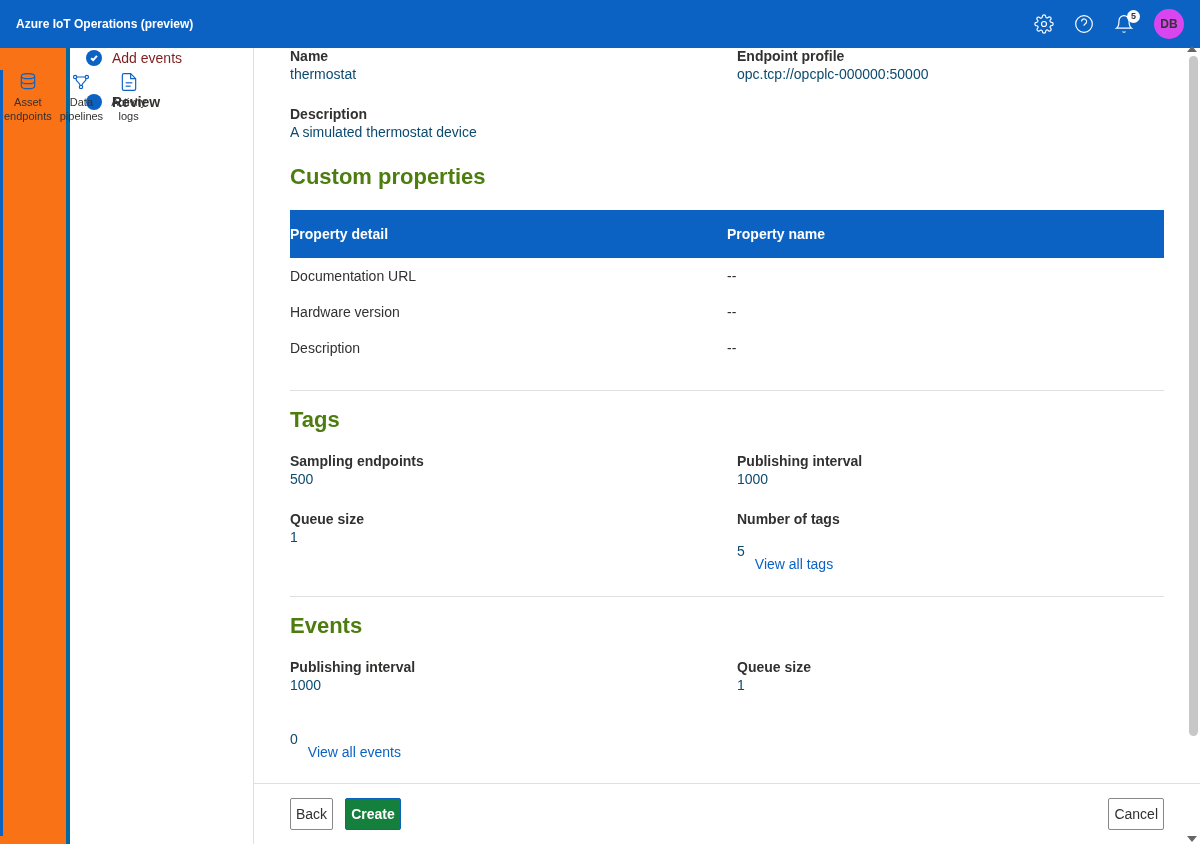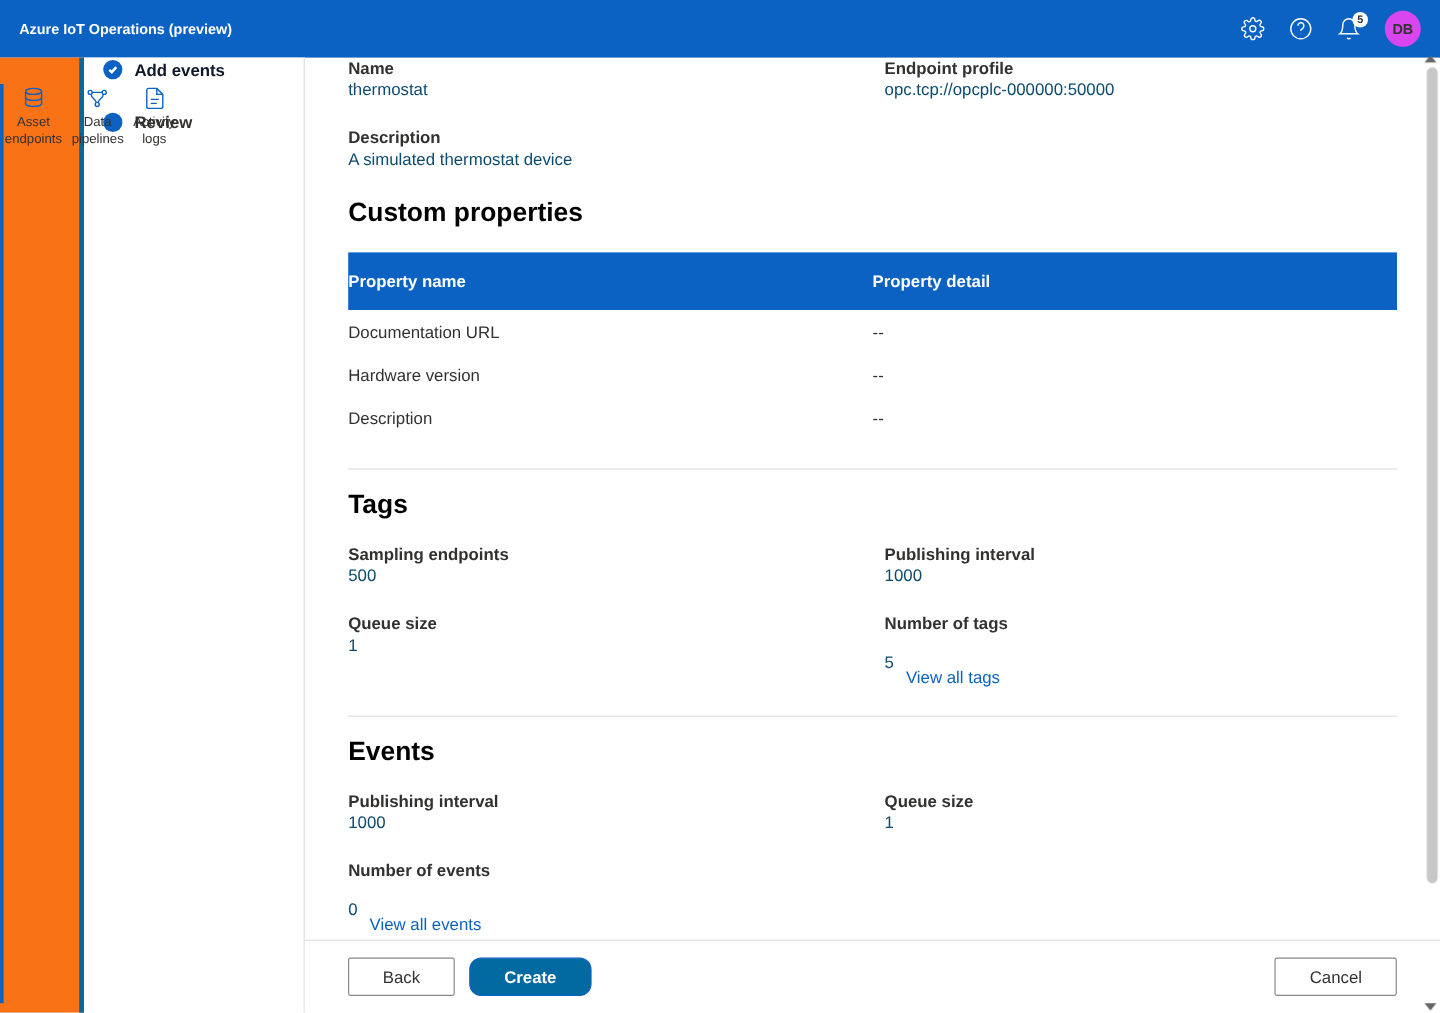--- a/index.html
+++ b/index.html
@@ -96,65 +96,65 @@
     border-radius: 50%;
     flex-shrink: 0;
   }
   .step-circle.done {
     background: #0b62c3;
     display: flex; align-items: center; justify-content: center;
   }
   .step-circle.done svg { width: 10px; height: 10px; stroke: #fff; stroke-width: 2.5; fill: none; }
   .step-circle.current { background: #0b62c3; }
   .step-label { font-size: 14px; }
-  .step-label.done { color: #0f172a; font-weight: bold; }
+  .step-label.done { color: #7f1d1d; }
   .step-label.current { font-weight: 600; color: #323130; }
 
   
   .content-wrap { flex: 1; display: flex; flex-direction: column; min-width: 0; }
   .content {
     flex: 1;
     overflow-y: auto;
     padding: 0 36px 30px 36px;
   }
   .field-row { display: flex; gap: 20px; margin-bottom: 24px; }
   .field { flex: 1; }
   .field-label { font-weight: 600; font-size: 14px; margin-bottom: 2px; }
   .field-value { font-size: 14px; color: #0c4a6e; }
   .field-value.link { color: #0b62c3; cursor: pointer; margin-left: 10px; margin-top: 27px; }
-  .section-title { font-size: 22px; font-weight: 700; margin: 16px 0 20px; color: #000000; }
+  .section-title { font-size: 22px; font-weight: 700; margin: 16px 0 20px; color: #4d7c0f; }
   .section-title.first { margin-top: 8px; }
   .prop-table { width: 100%; }
   .prop-row { display: flex; padding: 10px 0; }
   .prop-row.header { font-weight: 600; }
   .prop-cell { flex: 1; font-size: 14px; }
   .divider { height: 1px; background: #e1dfdd; margin: 24px 0 10px; }
   .count-link { display: inline-flex; align-items: center; }
 
   
   .footer {
     border-top: 1px solid #e1dfdd;
     padding: 14px 36px;
     display: flex;
     align-items: center;
     gap: 12px;
     background: #fff;
     flex-shrink: 0;
   }
   .btn {
     height: 32px;
-    padding: 0 28px;
+    padding: 0 5px;
     border-radius: 2px;
     font-size: 14px;
     cursor: pointer;
     border: 1px solid #8a8886;
     background: #fff;
     color: #323130;
   }
-  .btn.primary { background: #0369a1; border-color: #0b62c3; color: #fff; font-weight: 600; border-radius: 10px; }
+  .btn.primary { background: #15803d; border-color: #0b62c3; color: #fff; font-weight: 600; }
   .footer-spacer { flex: 1; }
 
   
   .scroll-track {
     position: absolute;
     right: 0; top: 48px; bottom: 0;
     width: 14px;
     pointer-events: none;
   }
   .scroll-thumb {
@@ -268,22 +268,22 @@
       <div class="field-row">
         <div class="field">
           <div class="field-label">Description</div>
           <div class="field-value">A simulated thermostat device</div>
         </div>
       </div>
 
       <div class="section-title first">Custom properties</div>
       <div class="prop-table">
         <div class="prop-row header">
+          <div class="prop-cell">Property detail</div>
           <div class="prop-cell">Property name</div>
-          <div class="prop-cell">Property detail</div>
         </div>
         <div class="prop-row">
           <div class="prop-cell">Documentation URL</div>
           <div class="prop-cell">--</div>
         </div>
         <div class="prop-row">
           <div class="prop-cell">Hardware version</div>
           <div class="prop-cell">--</div>
         </div>
         <div class="prop-row">
@@ -327,21 +327,20 @@
           <div class="field-label">Publishing interval</div>
           <div class="field-value">1000</div>
         </div>
         <div class="field">
           <div class="field-label">Queue size</div>
           <div class="field-value">1</div>
         </div>
       </div>
       <div class="field-row">
         <div class="field">
-          <div class="field-label">Number of events</div>
           <div class="count-link">
             <span class="field-value">0</span>
             <span class="field-value link">View all events</span>
           </div>
         </div>
       </div>
     </div>
 
     <div class="footer">
       <button class="btn">Back</button>

